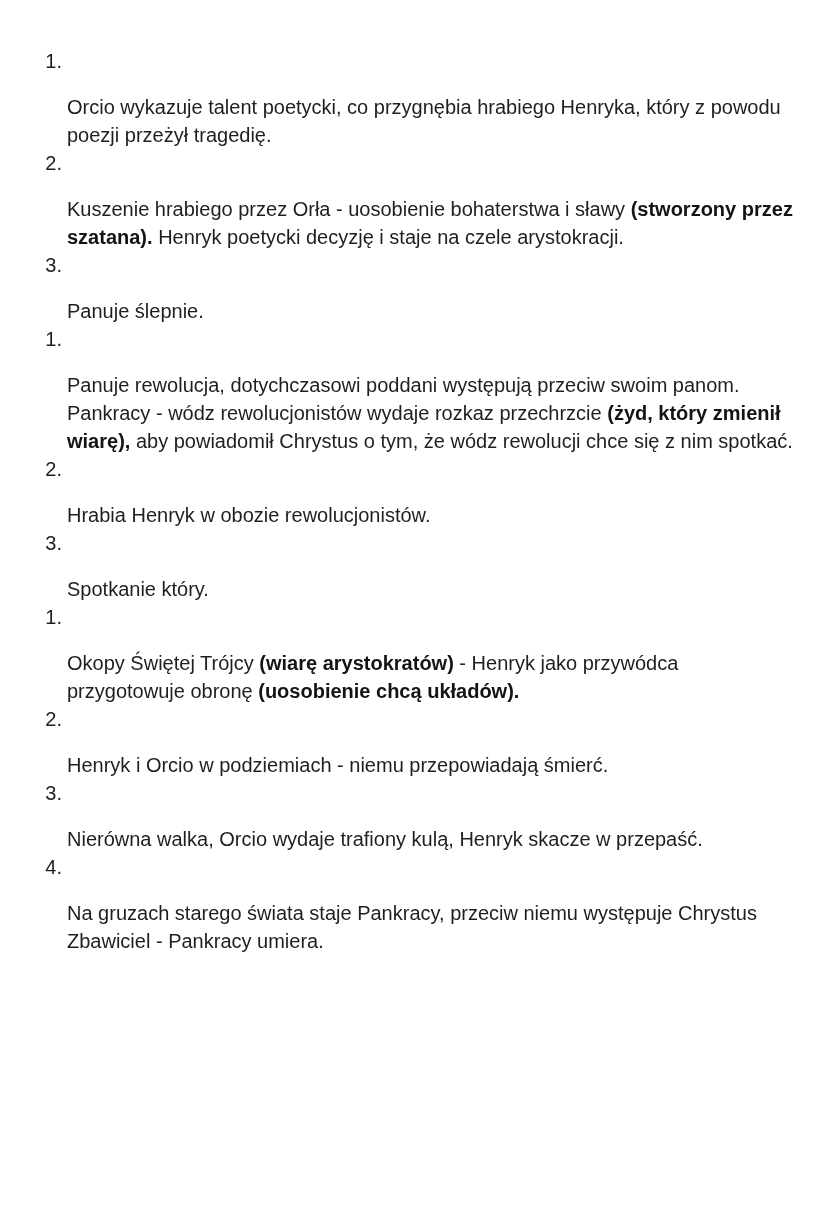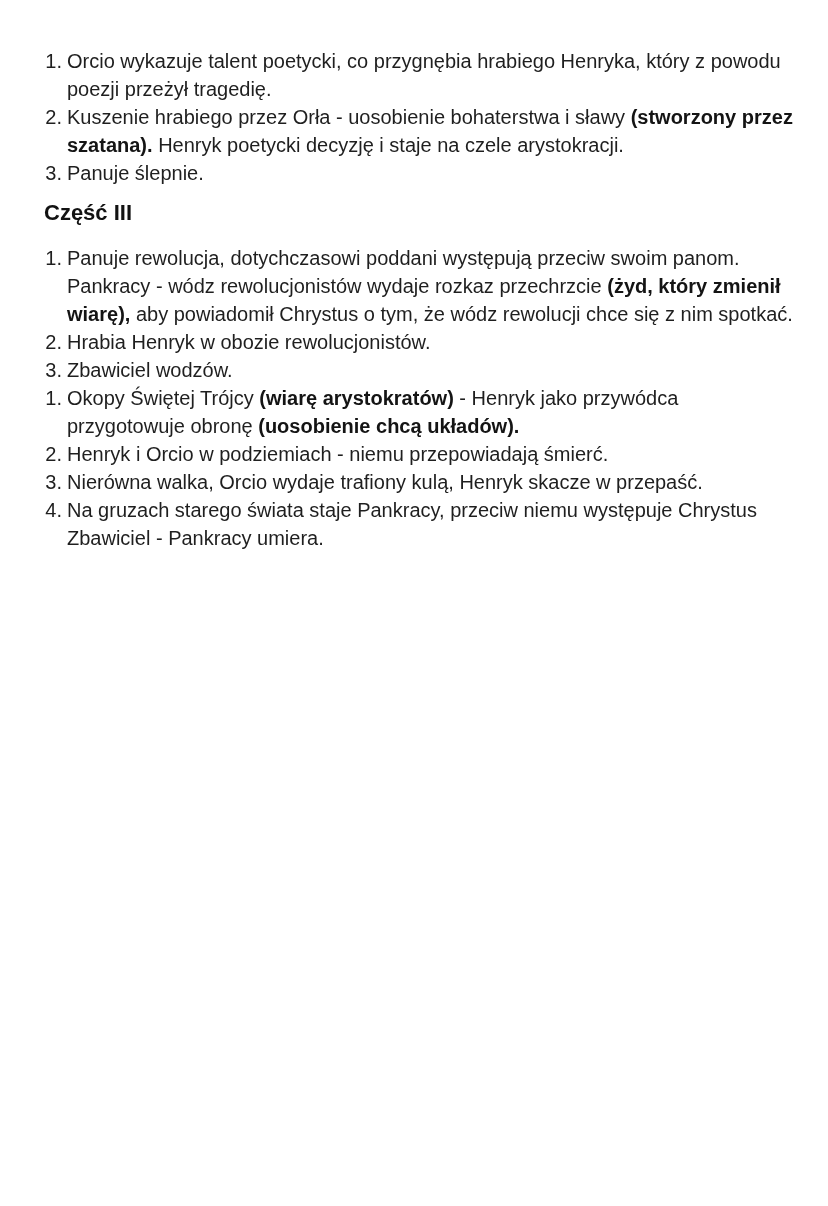--- a/index.html
+++ b/index.html
@@ -41,20 +41,21 @@
     width: 18px;
     margin-right: 5px;
     text-align: right;
     font-size: 20px;
     line-height: 28px;
     color: #1f1f1f;
   }
   .txt {
     flex: 1 1 auto;
     min-width: 0;
+    margin-top: 46px;
   }
   .run-bold {
     font-weight: 700;
     color: #141414;
   }
 </style>
 </head>
 <body>
 
 <main class="doc">
@@ -69,33 +70,32 @@
             <span class="num">2.</span>
             <div class="txt"><span class="run">Kuszenie hrabiego przez Orła - uosobienie bohaterstwa i sławy </span><span class="run-bold">(stworzony przez szatana).</span><span class="run"> Henryk poetycki decyzję i staje na czele arystokracji.</span></div>
           </div>
           <div class="li">
             <span class="num">3.</span>
             <div class="txt"><span class="run">Panuje ślepnie.</span></div>
           </div>
         </div>
       </section>
       <section>
-        <h3 class="section-heading">Część III</h3>
         <div class="olist">
           <div class="li">
             <span class="num">1.</span>
             <div class="txt"><span class="run">Panuje rewolucja, dotychczasowi poddani występują przeciw swoim panom. Pankracy - wódz rewolucjonistów wydaje rozkaz przechrzcie </span><span class="run-bold">(żyd, który zmienił wiarę),</span><span class="run"> aby powiadomił Chrystus o tym, że wódz rewolucji chce się z nim spotkać.</span></div>
           </div>
           <div class="li">
             <span class="num">2.</span>
             <div class="txt"><span class="run">Hrabia Henryk w obozie rewolucjonistów.</span></div>
           </div>
           <div class="li">
             <span class="num">3.</span>
-            <div class="txt"><span class="run">Zbawiciel wodzów.</span></div>
+            <div class="txt"><span class="run">Spotkanie który.</span></div>
           </div>
         </div>
       </section>
       <section>
         <div class="olist">
           <div class="li">
             <span class="num">1.</span>
             <div class="txt"><span class="run">Okopy Świętej Trójcy </span><span class="run-bold">(wiarę arystokratów)</span><span class="run"> - Henryk jako przywódca przygotowuje obronę </span><span class="run-bold">(uosobienie chcą układów).</span></div>
           </div>
           <div class="li">

